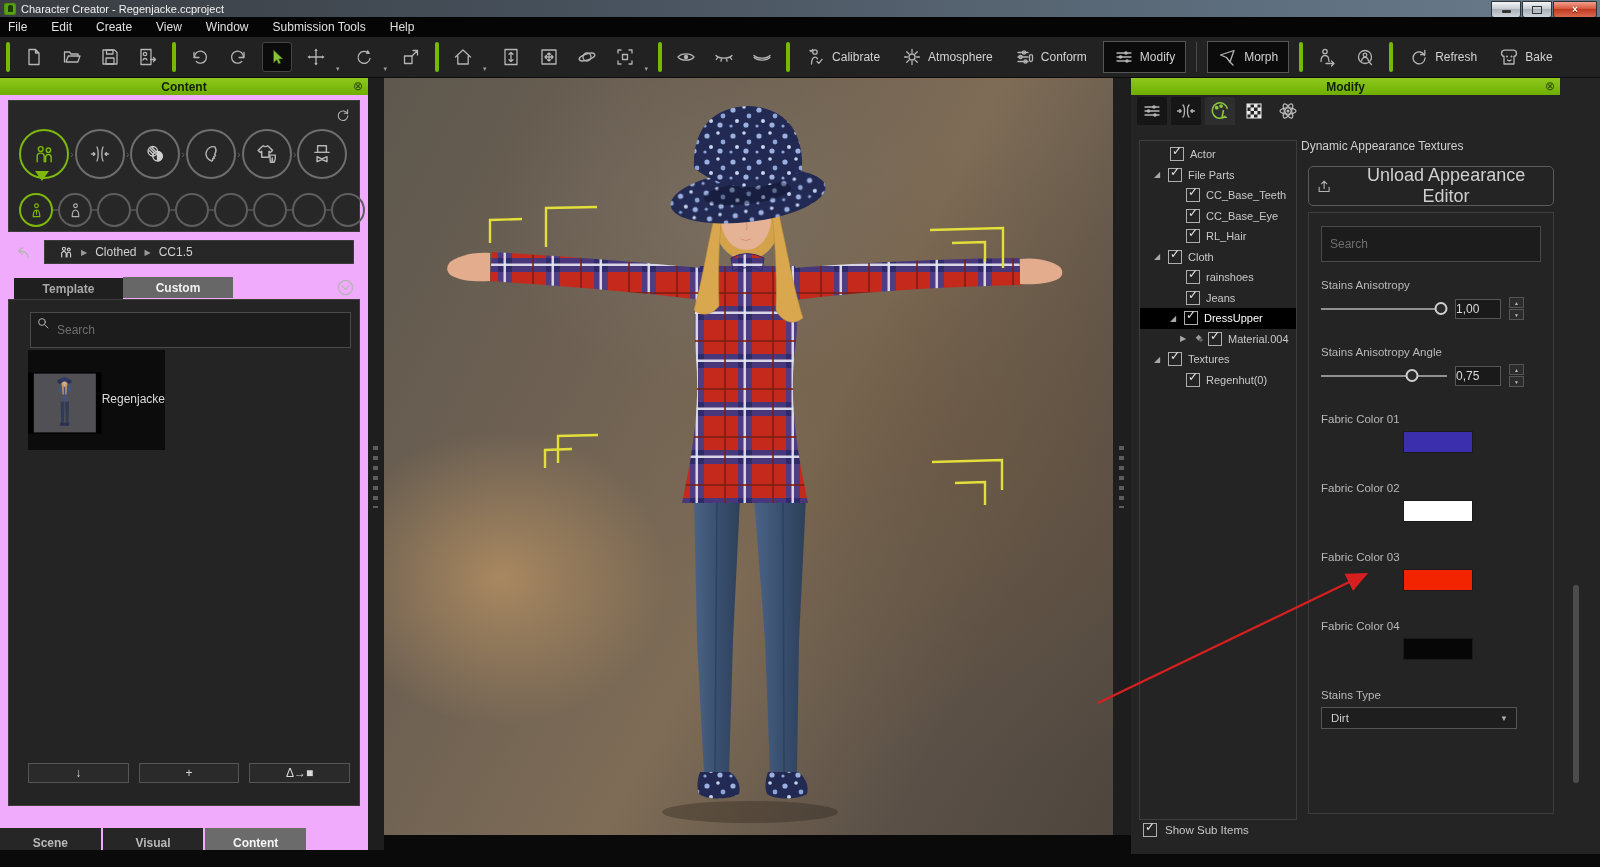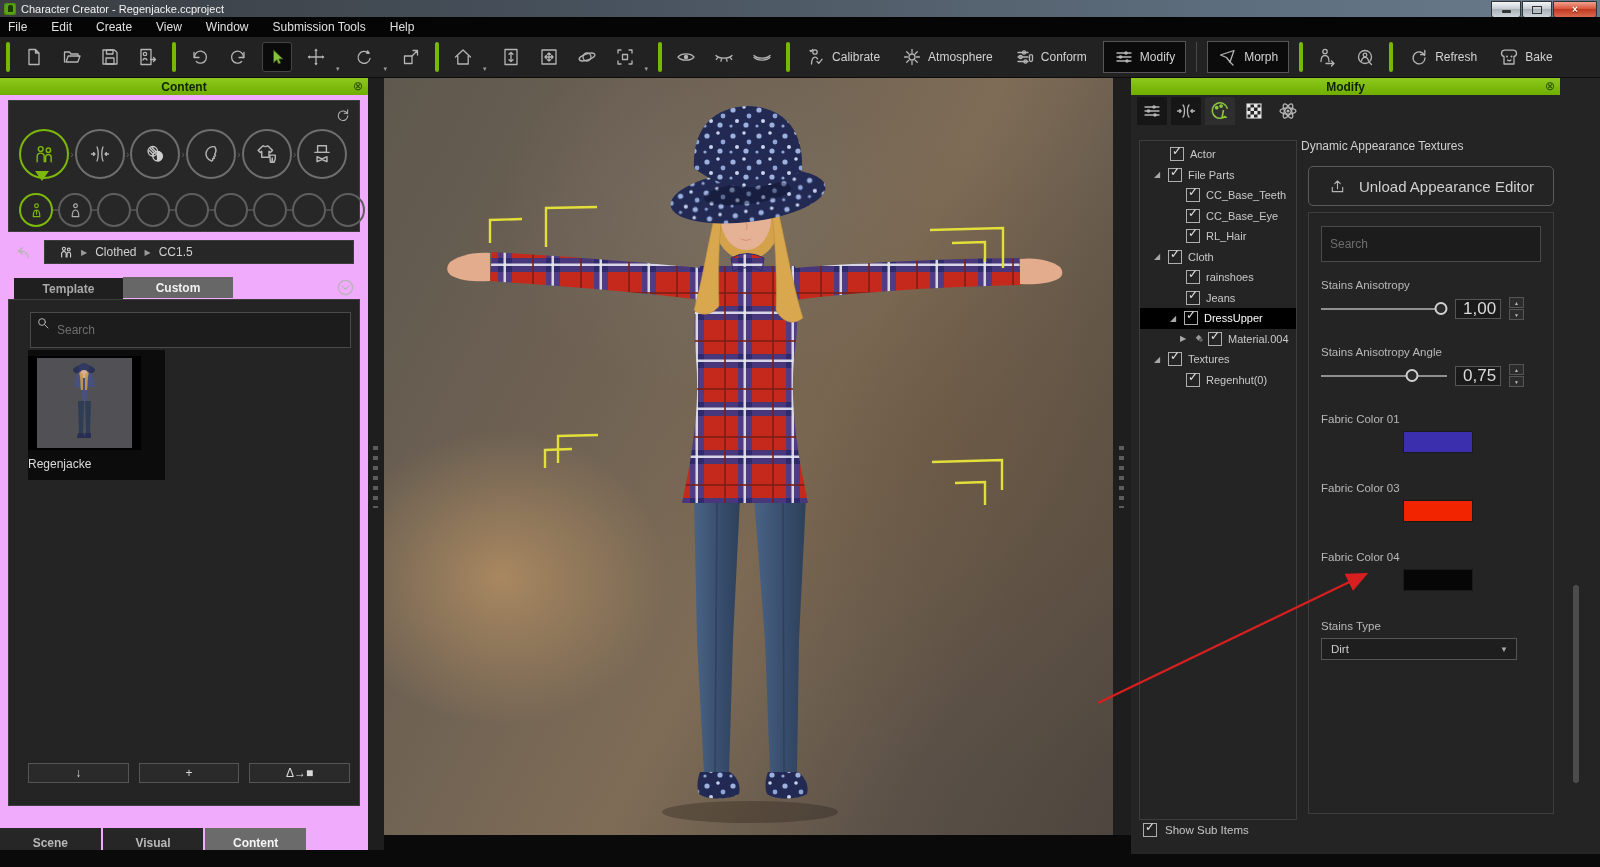--- a/index.html
+++ b/index.html
@@ -56,21 +56,21 @@
   .link{width:5px;height:2px;background:#4a4a4a;flex:0 0 auto;}
   .crumb-box{display:flex;align-items:center;gap:8px;font-size:12px;color:#d0d0d0;}
   .crumb-sep{font-size:8px;color:#9a9a9a;}
   .tab{height:21px;display:flex;align-items:center;justify-content:center;font-size:12px;font-weight:bold;}
   .tab.inactive{background:#1f1f1f;color:#a8a8a8;}
   .tab.active{background:#676767;color:#f2f2f2;}
   .search-wrap{position:relative;}
   .search-input{width:100%;height:36px;background:#1c1c1c;border:1px solid #4a4a4a;color:#cccccc;font-size:12px;
     box-sizing:border-box;font-family:"Liberation Sans",sans-serif;outline:none;}
   .search-input::placeholder{color:#6e6e6e;}
-  .thumb-tile{width:137px;background:#0c0c0c;display:flex;flex-direction:column;}
+  .thumb-tile{width:137px;background:#0c0c0c;display:flex;align-items:center;}
   .thumb-label{font-size:12px;color:#dcdcdc;padding:7px 0 9px;}
   .lbtn{height:20px;background:#2a2a2a;border:1px solid #555;color:#d8d8d8;font-size:12px;display:flex;align-items:center;justify-content:center;font-family:"Liberation Sans",sans-serif;}
   .btab{height:22px;display:flex;align-items:flex-end;justify-content:center;font-size:12px;font-weight:bold;background:#262626;color:#b8b8b8;flex:1;margin-right:2px;}
   .btab.active{background:#6b6b6b;color:#f5f5f5;}
 
   
   .viewport{left:384px;top:78px;width:729px;height:757px;overflow:hidden;
     background:
       radial-gradient(ellipse 240px 210px at 16% 66%, rgba(214,166,106,0.55), rgba(214,166,106,0) 70%),
       radial-gradient(ellipse 300px 250px at 45% 18%, rgba(125,117,104,0.5), transparent 72%),
@@ -89,27 +89,27 @@
   .tree-row{height:20.5px;display:flex;align-items:center;box-sizing:border-box;}
   .tree-row.active{background:#000;}
   .tree-row.active .tree-label{color:#ffffff;}
   .expander{color:#a8a8a8;font-size:8px;display:inline-block;text-align:left;}
   .cb{width:12px;height:12px;border:1px solid #aeaeae;display:inline-block;position:relative;margin-right:6px;flex:0 0 auto;}
   .cb::before{content:"✓";position:absolute;left:1px;top:-4px;color:#e2e2e2;font-size:12px;}
   .tree-label{color:#c9c9c9;white-space:nowrap;}
   .spark{margin-right:3px;flex:0 0 auto;}
   .section-title{font-size:12px;color:#cfcfcf;}
   .unload-btn{border:1px solid #5a5a5a;border-radius:5px;display:flex;align-items:center;justify-content:center;gap:12px;
-    font-size:15px;color:#cfcfcf;background:transparent;}
+    font-size:18px;color:#cfcfcf;background:transparent;}
   .param-label{font-size:11.5px;color:#b8b8b8;margin-bottom:6px;}
   .param-row{display:flex;align-items:center;gap:8px;}
   .slider{position:relative;width:126px;height:14px;flex:0 0 auto;}
   .track{position:absolute;left:0;right:0;top:6px;height:2px;background:#909090;}
   .thumb{position:absolute;top:0;width:13px;height:13px;border:2px solid #d0d0d0;border-radius:50%;background:#2a2a2a;transform:translateX(-50%);box-sizing:border-box;}
-  .numbox{width:46px;height:20px;background:#1a1a1a;border:1px solid #555;color:#dadada;font-size:17px;display:flex;align-items:center;padding-left:7px;box-sizing:border-box;}
+  .numbox{width:46px;height:20px;background:#1a1a1a;border:1px solid #555;color:#dadada;font-size:12px;display:flex;align-items:center;box-sizing:border-box;}
   .spinner{display:flex;flex-direction:column;gap:1px;}
   .spin{width:13px;height:9px;background:#2c2c2c;border:1px solid #555;color:#bbb;font-size:5px;display:flex;align-items:center;justify-content:center;}
   .swatch{width:68px;height:20px;margin-left:82px;border:1px solid #1a1a1a;}
   .sliderblock{margin-bottom:26px;}
   .colorblock{margin-bottom:29px;}
   .dropdown{width:196px;height:22px;background:#1e1e1e;border:1px solid #555;display:flex;align-items:center;
     font-size:11.5px;color:#cccccc;padding-left:9px;box-sizing:border-box;position:relative;}
   .dropdown::after{content:"▼";position:absolute;right:8px;font-size:8px;color:#aaaaaa;}
   .checkline{display:flex;align-items:center;gap:8px;font-size:11.5px;color:#c6c6c6;}
   .scrollthumb{width:6px;border-radius:3px;background:#4c4c4c;}
@@ -824,20 +824,23 @@
             <div class="spin">▲</div>
             <div class="spin">▼</div>
           </div>
         </div>
       </div>
 
     <div class="colorblock">
         <div class="param-label">Fabric Color 01</div>
         <div class="swatch" style="background: rgb(59, 47, 174);"></div>
       </div><div class="colorblock">
+        <div class="param-label">Fabric Color 02</div>
+        <div class="swatch" style="background: rgb(255, 255, 255);"></div>
+      </div><div class="colorblock">
         <div class="param-label">Fabric Color 03</div>
         <div class="swatch" style="background: rgb(242, 36, 0);"></div>
       </div><div class="colorblock">
         <div class="param-label">Fabric Color 04</div>
         <div class="swatch" style="background: rgb(6, 6, 6);"></div>
       </div>
 
 
     <div>
       <div class="param-label">Stains Type</div>

